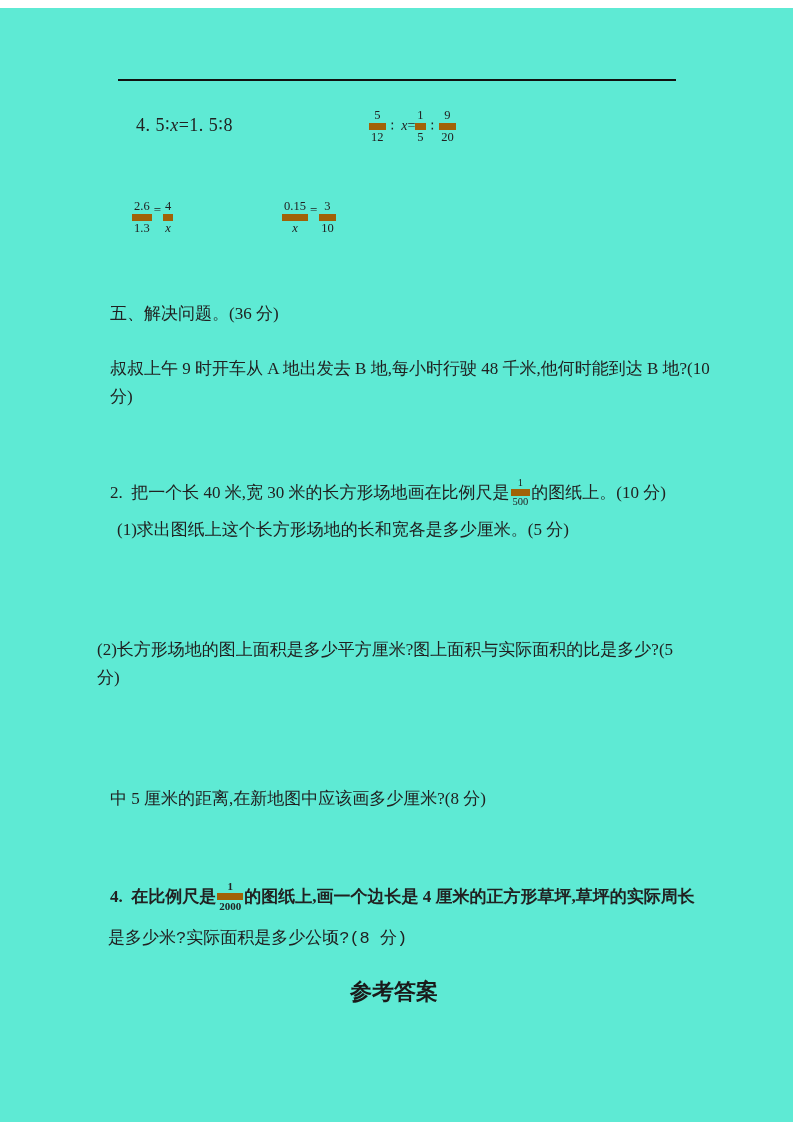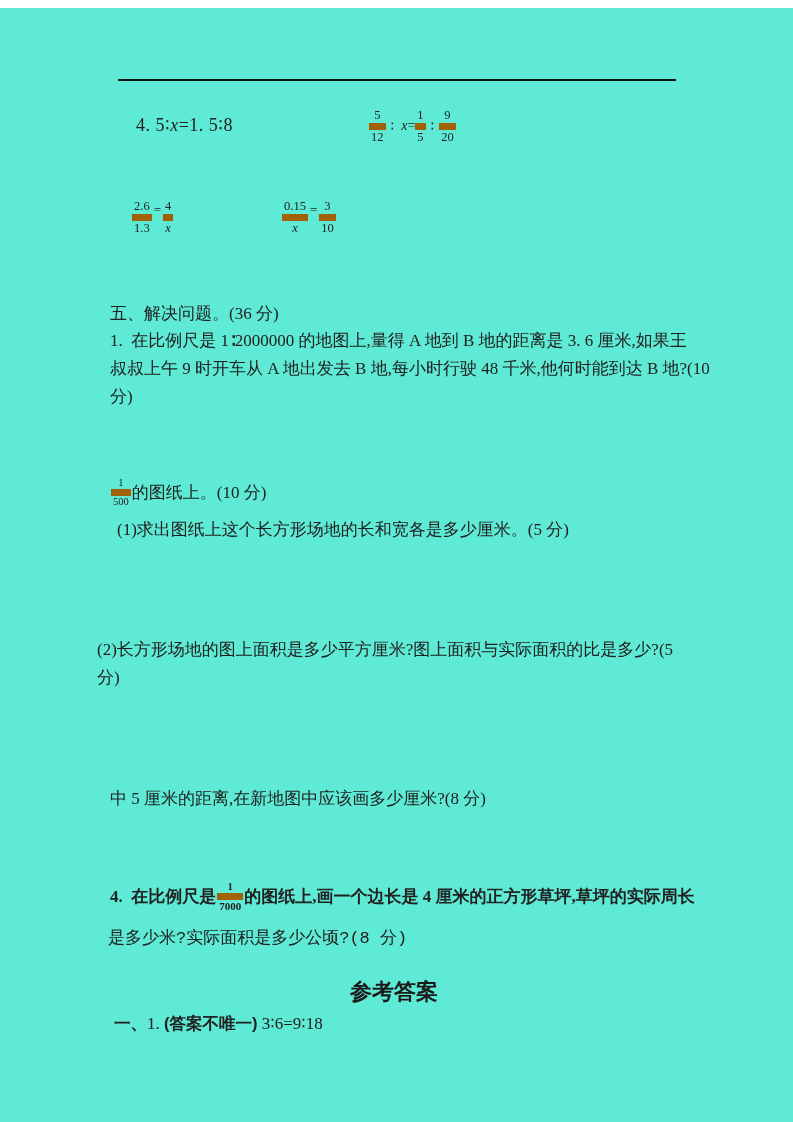--- a/index.html
+++ b/index.html
@@ -117,43 +117,42 @@
       </span>
     <span class="req">=</span>
     <span class="frac">
         <span class="num">3</span>
         <span class="den">10</span>
       </span>
   </div>
 
   <div class="abs body-line h5">五、解决问题。(36 分)</div>
 
-  <div class="abs body-line p1l0">1.  在比例尺是 1∶2000000 的地图上,量得 A 地到 B 地的距离是 3. 6 厘米,如果王</div>
   <div class="abs body-line p1l1">叔叔上午 9 时开车从 A 地出发去 B 地,每小时行驶 48 千米,他何时能到达 B 地?(10</div>
   <div class="abs body-line p1l2">分)</div>
 
   <div class="p2">
+    <span style="white-space:pre">2.  把一个长 40 米,宽 30 米的长方形场地画在比例尺是</span>
     <span class="frac ifrac">
         <span class="num">1</span>
         <span class="den">500</span>
       </span>
     <span style="white-space:pre">的图纸上。(10 分)</span>
   </div>
   <div class="abs body-line p2q1">(1)求出图纸上这个长方形场地的长和宽各是多少厘米。(5 分)</div>
   <div class="abs body-line p2q2l0">(2)长方形场地的图上面积是多少平方厘米?图上面积与实际面积的比是多少?(5</div>
   <div class="abs body-line p2q2l1">分)</div>
 
   <div class="abs body-line p3l1">中 5 厘米的距离,在新地图中应该画多少厘米?(8 分)</div>
 
   <div class="p4l1">
     <span style="white-space:pre">4.  在比例尺是</span>
     <span class="frac ifrac">
         <span class="num">1</span>
-        <span class="den">7000</span>
+        <span class="den">2000</span>
       </span>
     <span style="white-space:pre">的图纸上,画一个边长是 4 厘米的正方形草坪,草坪的实际周长</span>
   </div>
   <div class="abs body-line p4l2">是多少米?实际面积是多少公顷?(8 分)</div>
 
   <div class="ans-title">参考答案</div>
-  <div class="abs ans-line"><span class="hei-bold">一、</span><span>1. </span><span class="hei-bold">(答案不唯一)</span><span> 3∶6=9∶18</span></div>
 
 </div>
 
 </body></html>

